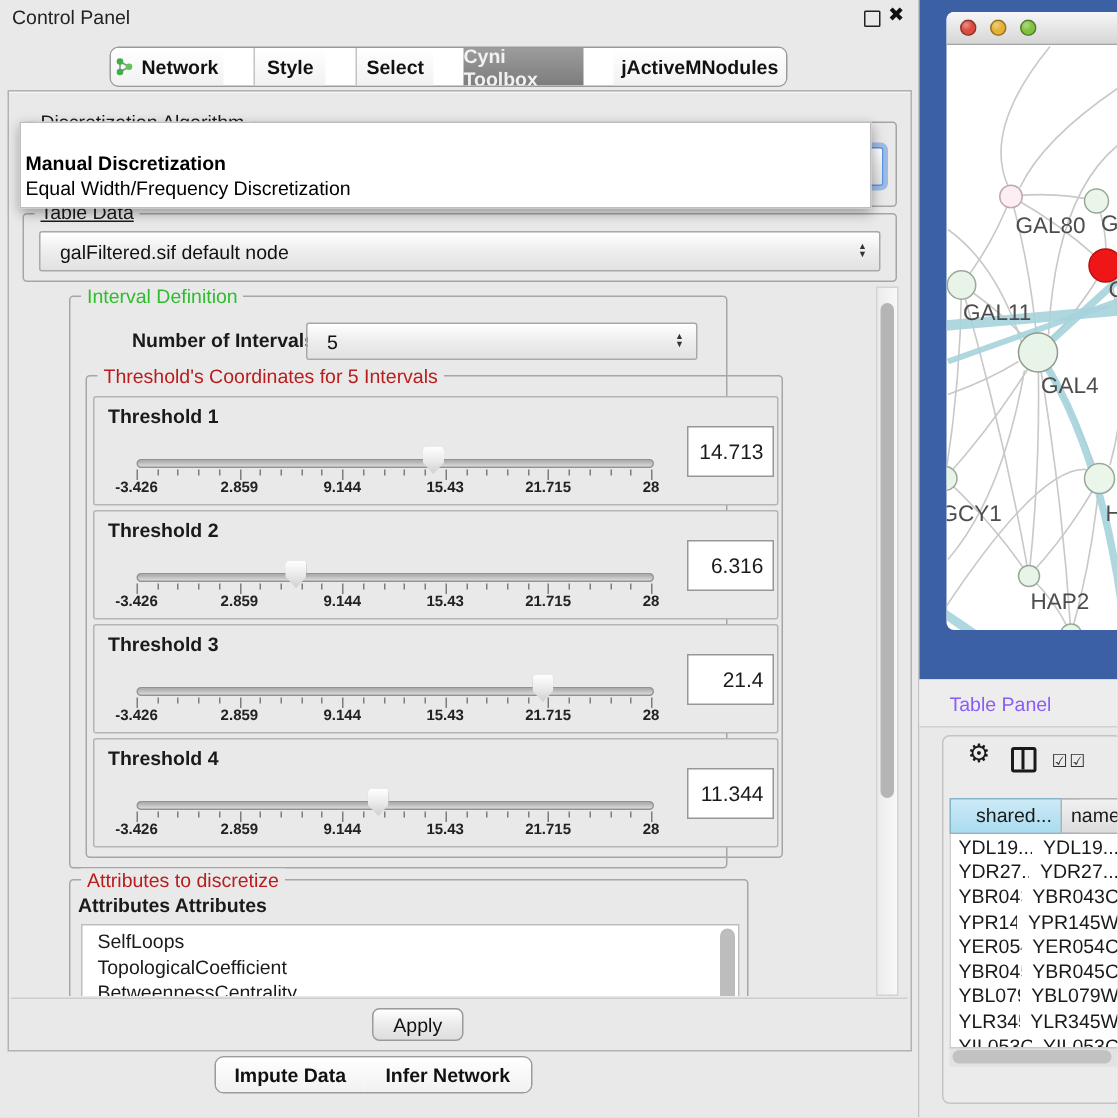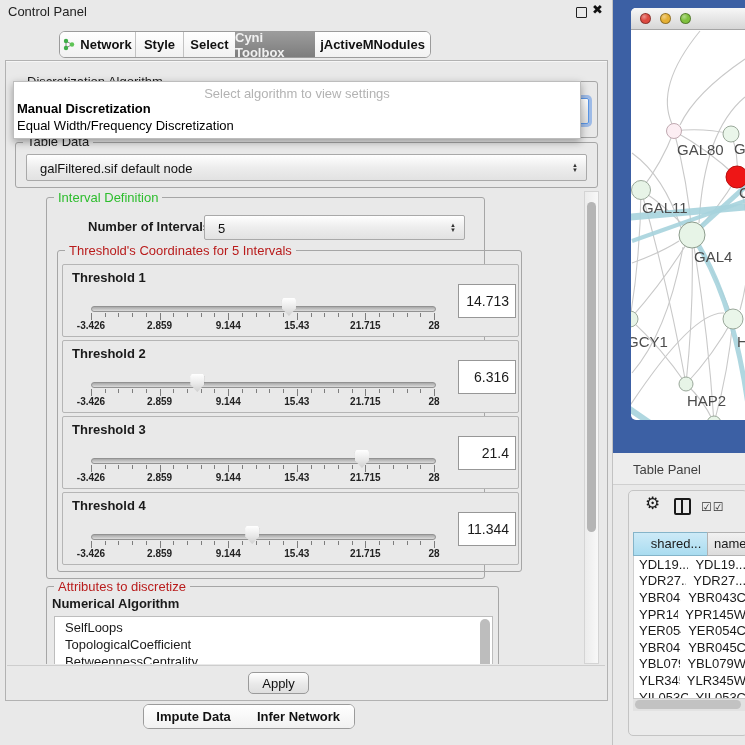--- a/index.html
+++ b/index.html
@@ -56,21 +56,21 @@
              background:linear-gradient(#ffffff,#e9e9e9 55%,#dedede);font-size:13px;font-family:inherit;color:#111;}
   #vp-bottom-line{position:absolute;left:1px;top:604px;width:598px;height:1px;background:#cdcdcd;}
   
   #blue-bg{position:absolute;left:613px;top:0;width:132px;height:453px;background:#3c60a4;}
   #net-window{position:absolute;left:631px;top:8px;width:114px;height:412px;background:#fff;border-radius:5px 0 0 5px;overflow:hidden;}
   #net-titlebar{position:absolute;left:0;top:0;width:100%;height:21px;background:linear-gradient(#f7f7f7,#d6d6d6);border-bottom:1px solid #a5a5a5;}
   .tl-dot{position:absolute;top:5px;width:11px;height:11px;border-radius:50%;box-sizing:border-box;}
   #net-svg{position:absolute;left:0;top:22px;}
   #table-panel-bg{position:absolute;left:613px;top:453px;width:132px;height:292px;background:#e9e9e9;}
   #tp-titlestrip{position:absolute;left:613px;top:453px;width:132px;height:31px;background:#ededed;border-bottom:1px solid #d0d0d0;}
-  #tp-title{position:absolute;left:20px;top:9px;font-size:13px;color:#404040;}
+  #tp-title{position:absolute;left:20px;top:9px;font-size:13px;color:#8b5cf6;}
   #tp-inner{position:absolute;left:628px;top:490px;width:120px;height:246px;background:#ebebeb;border:1px solid #c4c4c4;border-radius:5px;box-sizing:border-box;}
   #gear-icon{position:absolute;left:645px;top:493px;font-size:17px;color:#1a1a1a;}
   #split-icon{position:absolute;left:674px;top:498px;width:13px;height:13px;border:2px solid #1a1a1a;border-radius:2px;}
   #split-icon::after{content:"";position:absolute;left:5px;top:0;width:2px;height:13px;background:#1a1a1a;}
   #check-icons{position:absolute;left:701px;top:500px;font-size:12px;color:#333;letter-spacing:1px;}
   .tp-hcell{position:absolute;top:532px;height:24px;box-sizing:border-box;font-size:13px;line-height:22px;}
   #tp-h1{left:633px;width:86px;background:linear-gradient(#cdeaf7,#a9dcf0);border:1px solid #85b4c9;text-align:center;}
   #tp-h2{left:707px;width:50px;background:linear-gradient(#f1f1f1,#dcdcdc);border:1px solid #b2b2b2;padding-left:6px;}
   #tp-rows{position:absolute;left:633px;top:556px;width:112px;height:142px;background:#fff;overflow:hidden;border-left:1px solid #cfcfcf;}
   .tp-row{display:flex;height:16.6px;font-size:13px;align-items:center;white-space:nowrap;}
@@ -82,21 +82,21 @@
 </head>
 <body>
 
 <div id="root">
 
   <div id="control-panel">
     <span id="cp-title">Control Panel</span>
     <span id="float-icon"></span>
     <span id="close-icon">✖</span>
 
-    <div class="tabbar" id="top-tabs" style="left:59px;top:31px;">
+    <div class="tabbar" id="top-tabs" style="left:73px;top:31px;gap:20px;">
         <div class="tabseg" style="width: 75px;">
           <svg width="13" height="13" viewBox="0 0 13 13" style="margin-right:4px">
             <line x1="3" y1="3" x2="9" y2="6.5" stroke="#8a8a8a"></line>
             <line x1="3" y1="10" x2="9" y2="6.5" stroke="#8a8a8a"></line>
             <line x1="3" y1="3" x2="3" y2="10" stroke="#8a8a8a"></line>
             <circle cx="3" cy="3" r="2.2" fill="#3fae49"></circle>
             <circle cx="3" cy="10" r="2.2" fill="#3fae49"></circle>
             <circle cx="9" cy="6.5" r="2.2" fill="#5ec455"></circle>
           </svg>
           <span>Network</span>
@@ -116,27 +116,26 @@
       </div>
 
     <div id="main-panel">
 
       <div class="groupbox" id="algo-group" style="left:9px;top:20px;width:583px;height:57px;">
         <span class="gb-title">Discretization Algorithm</span>
       </div>
       <div class="mac-combo" id="algo-combo" style="left:19px;top:37px;width:564px;height:26px;"></div>
 
       <div id="popup">
-        <div class="popup-hint">Select algorithm to view settings</div>
         <div class="popup-item bold" style="top:19px;">Manual Discretization</div>
         <div class="popup-item" style="top:36px;">Equal Width/Frequency Discretization</div>
       </div>
 
       <div class="groupbox" id="tabledata-group" style="left:9px;top:81px;width:583px;height:46px;">
-        <span class="gb-title" style="top:-9px;">Table Data</span>
+        <span class="gb-title" style="top:-9px;text-decoration:underline;">Table Data</span>
         <div class="mac-combo" style="left:10px;top:11px;width:561px;height:27px;">
           <span class="combo-text">galFiltered.sif default node</span>
           <span class="stepper">
               <span>▲</span>
               <span>▼</span>
             </span>
         </div>
       </div>
 
       <div id="scroll-viewport">
@@ -313,21 +312,21 @@
                   <span class="sl-ticklabel" style="left: 371px;">28</span>
                   <div class="sl-thumb" style="left: 182.208px;"></div>
                   <div class="val-box">11.344</div>
                 </div>
               </div>
           </div>
         </div>
 
         <div class="groupbox" id="attr-group" style="left:35px;top:395px;width:453px;height:90px;">
           <span class="gb-title blue">Attributes to discretize</span>
-          <span class="abs bold" style="left:5px;top:9px;">Numerical Algorithm</span>
+          <span class="abs bold" style="left:5px;top:9px;">Attributes Attributes</span>
           <div id="attr-listbox">
             <ul id="attr-list">
                 <li>SelfLoops</li>
                 <li>TopologicalCoefficient</li>
                 <li>BetweennessCentrality</li>
               </ul>
             <div id="attr-sb"></div>
           </div>
         </div>
 

